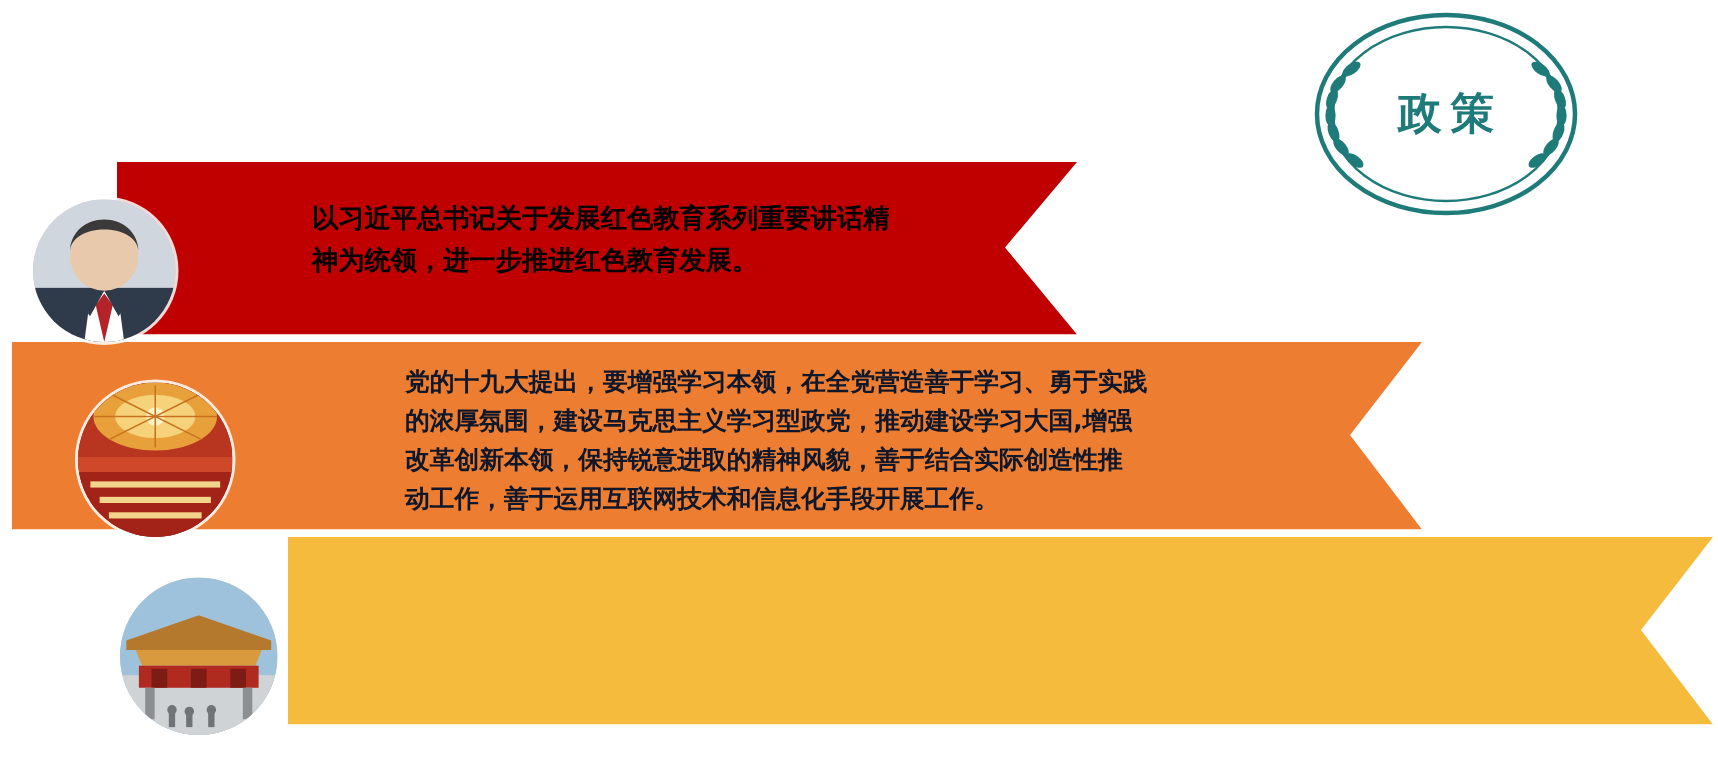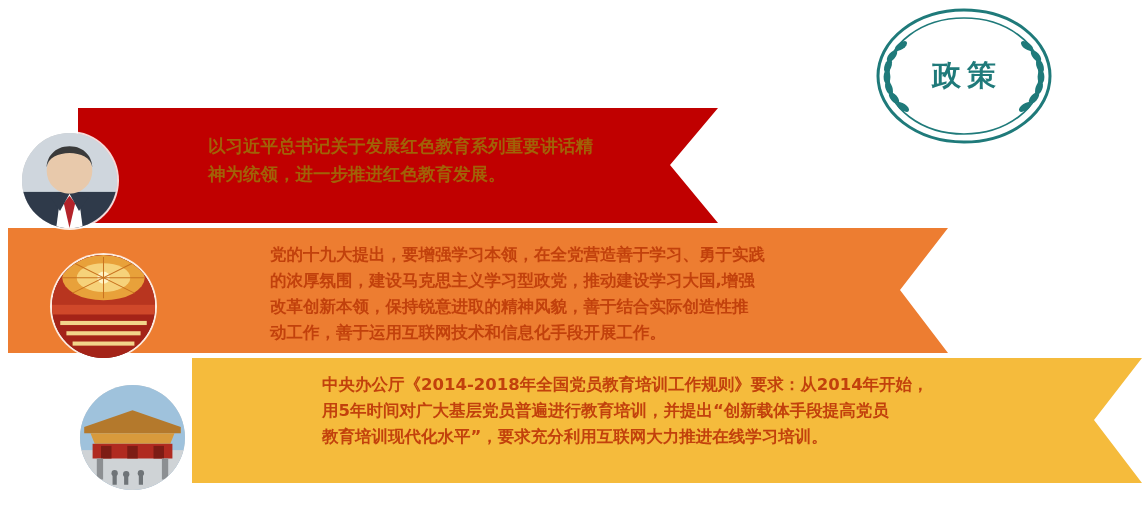--- a/index.html
+++ b/index.html
@@ -52,33 +52,33 @@
   }
   .banner .shape {
     position: absolute;
     left: 0;
     top: 0;
   }
   .banner .txt {
     position: absolute;
     font-family: "DejaVu Sans", "Liberation Sans", sans-serif;
     font-weight: bold;
-    color: #c2410c;
+    color: #0f172a;
     white-space: pre-line;
   }
 
   
   #banner1 { left: 78px; top: 108px; width: 640px; height: 115px; }
   #banner1 .txt {
     left: 130px;
     top: 24px;
     width: 470px;
     font-size: 17.5px;
     line-height: 1.62;
-    color: #a16207;
+    color: #000000;
   }
 
   
   #banner2 { left: 8px; top: 228px; width: 940px; height: 125px; }
   #banner2 .txt {
     left: 262px;
     top: 14px;
     width: 630px;
     font-size: 16.5px;
     line-height: 1.58;
@@ -159,23 +159,20 @@
     <div class="txt">党的十九大提出，要增强学习本领，在全党营造善于学习、勇于实践
 的浓厚氛围，建设马克思主义学习型政党，推动建设学习大国,增强
 改革创新本领，保持锐意进取的精神风貌，善于结合实际创造性推
 动工作，善于运用互联网技术和信息化手段开展工作。</div>
   </div>
 
   <div class="banner" id="banner3">
     <svg class="shape" width="950" height="125" viewBox="0 0 950 125" aria-hidden="true">
       <polygon points="0,0 950,0 902,62 950,125 0,125" fill="#f5bb3c"></polygon>
     </svg>
-    <div class="txt">中央办公厅《2014-2018年全国党员教育培训工作规则》要求：从2014年开始，
-用5年时间对广大基层党员普遍进行教育培训，并提出“创新载体手段提高党员
-教育培训现代化水平”，要求充分利用互联网大力推进在线学习培训。</div>
   </div>
 
   <div class="photo" id="photo1">
     <svg viewBox="0 0 100 100" aria-hidden="true">
       <rect width="100" height="100" fill="#cfd6dd"></rect>
       <rect y="62" width="100" height="38" fill="#2f3a4a"></rect>
       <circle cx="50" cy="40" r="24" fill="#e8c9ab"></circle>
       <path d="M26 36 C28 16 72 16 74 36 C74 26 66 14 50 14 C34 14 26 26 26 36 Z" fill="#3a3a3a"></path>
       <path d="M50 64 L40 70 L36 100 L64 100 L60 70 Z" fill="#ffffff"></path>
       <path d="M50 66 L44 74 L50 100 L56 74 Z" fill="#b4232a"></path>

